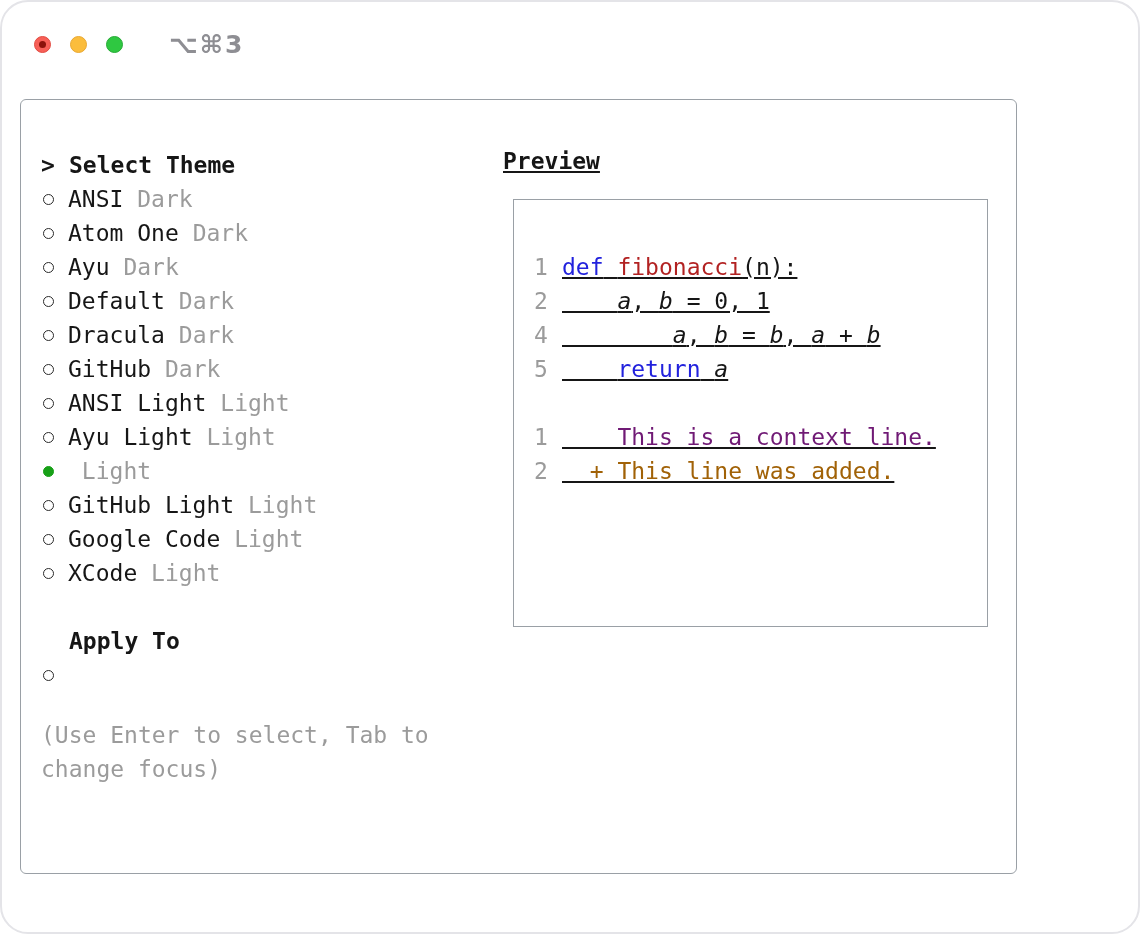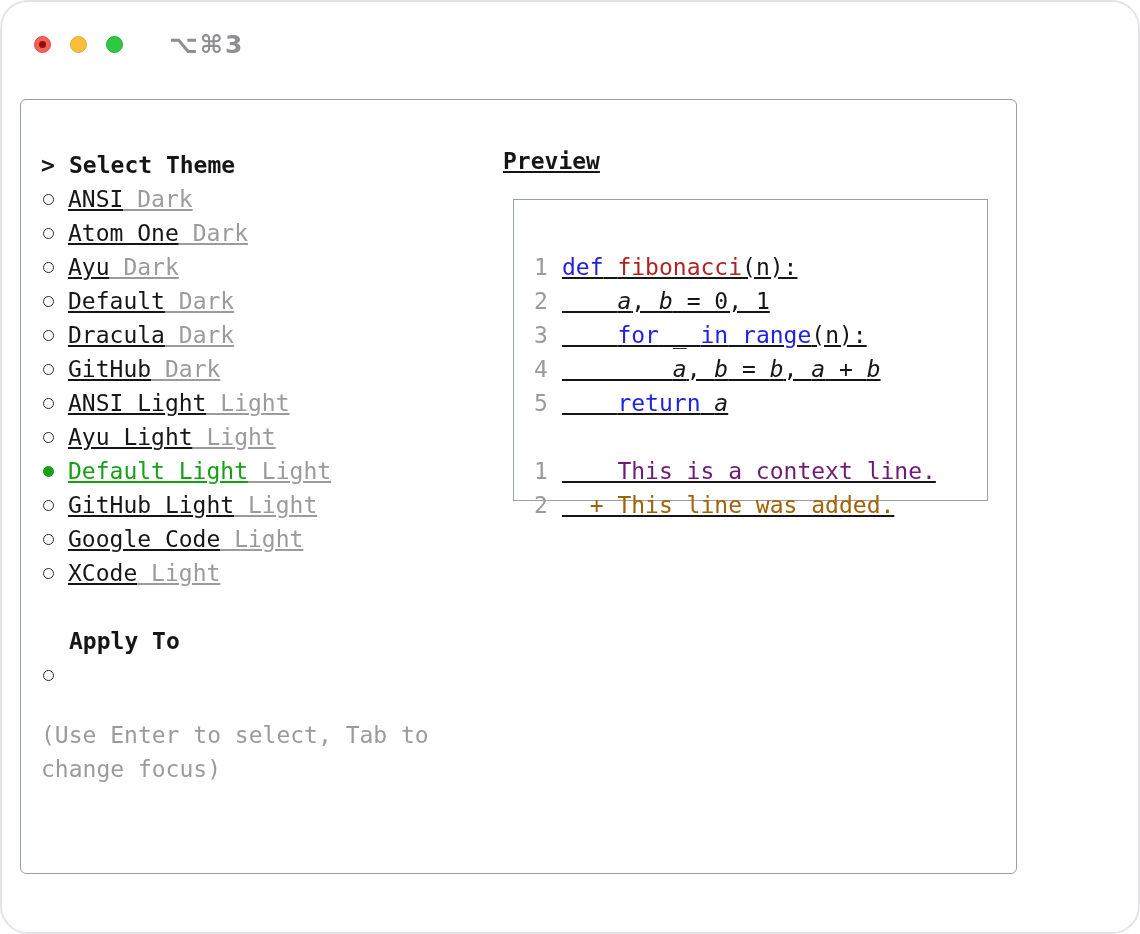--- a/index.html
+++ b/index.html
@@ -41,29 +41,29 @@
   .row { height:34px; display:flex; align-items:center; }
   .bold { font-weight:bold; }
   .prompt { display:inline-block; width:28px; font-weight:bold; white-space:pre; }
   .option { cursor:default; }
   .option .radio {
     flex:none; width:11px; height:11px; border:1.5px solid #2a2a2a;
     border-radius:50%; margin:0 14px 0 2px; background:transparent;
   }
   .option .radio.on { background:#17a017; border-color:#17a017; }
   .option.selected .nm { color:#17a017; }
-  .nm, .variant { white-space:pre;text-decoration:underline; }
+  .nm, .variant { white-space:pre; }
   .variant { color:#9b9b9b; }
   .spacer { height:34px; }
   .apply-title { padding-left:28px; }
   .hint { color:#9b9b9b; line-height:34px; margin-top:26px; }
   
   .preview-box {
     margin-left:10px; margin-top:21px;
-    width:475px; height:302px;
+    width:475px; height:428px;
     border:1.5px solid #9aa0a6; background:#ffffff;
     padding:50px 0 0 20px;
   }
   .cline { height:34px; white-space:pre; }
   .ln { color:#9b9b9b; display:inline-block; width:14px; margin-right:14px; }
   .tk-kw  { color:#2222dd; }
   .tk-fn  { color:#b22222; }
   .tk-var { font-style:italic; }
   .blank-line { height:34px; }
   .diff-context .dtext { color:#701a75; }
@@ -128,21 +128,20 @@
             <span class="nm">ANSI Light</span>
             <span class="variant"> Light</span>
           </div>
           <div class="row option">
             <span class="radio"></span>
             <span class="nm">Ayu Light</span>
             <span class="variant"> Light</span>
           </div>
           <div class="row option selected">
             <span class="radio on"></span>
-            <span class="nm">Default Light</span>
             <span class="variant"> Light</span>
           </div>
           <div class="row option">
             <span class="radio"></span>
             <span class="nm">GitHub Light</span>
             <span class="variant"> Light</span>
           </div>
           <div class="row option">
             <span class="radio"></span>
             <span class="nm">Google Code</span>
@@ -168,21 +167,20 @@
       <div class="hint">(Use Enter to select, Tab to change focus)</div>
     </div>
 
     <div class="right">
       <div class="row bold">Preview</div>
 
       <div class="preview-box">
         <div id="code-lines">
             <div class="cline"><span class="ln">1</span><span class="tk-kw">def</span><span> </span><span class="tk-fn">fibonacci</span><span>(n):</span></div>
             <div class="cline"><span class="ln">2</span><span>    </span><span class="tk-var">a</span><span>, </span><span class="tk-var">b</span><span> = 0, 1</span></div>
-            <div class="cline"><span class="ln">3</span><span>    </span><span class="tk-kw">for</span><span> _ </span><span class="tk-kw">in</span><span> </span><span class="tk-kw">range</span><span>(n):</span></div>
             <div class="cline"><span class="ln">4</span><span>        </span><span class="tk-var">a</span><span>, </span><span class="tk-var">b</span><span> = </span><span class="tk-var">b</span><span>, </span><span class="tk-var">a</span><span> + </span><span class="tk-var">b</span></div>
             <div class="cline"><span class="ln">5</span><span>    </span><span class="tk-kw">return</span><span> </span><span class="tk-var">a</span></div>
           </div>
         <div class="blank-line"></div>
         <div id="diff-lines">
             <div class="cline diff-context"><span class="ln">1</span><span class="dtext">    This is a context line.</span></div>
             <div class="cline diff-added"><span class="ln">2</span><span class="dtext">  + This line was added.</span></div>
           </div>
       </div>
     </div>

